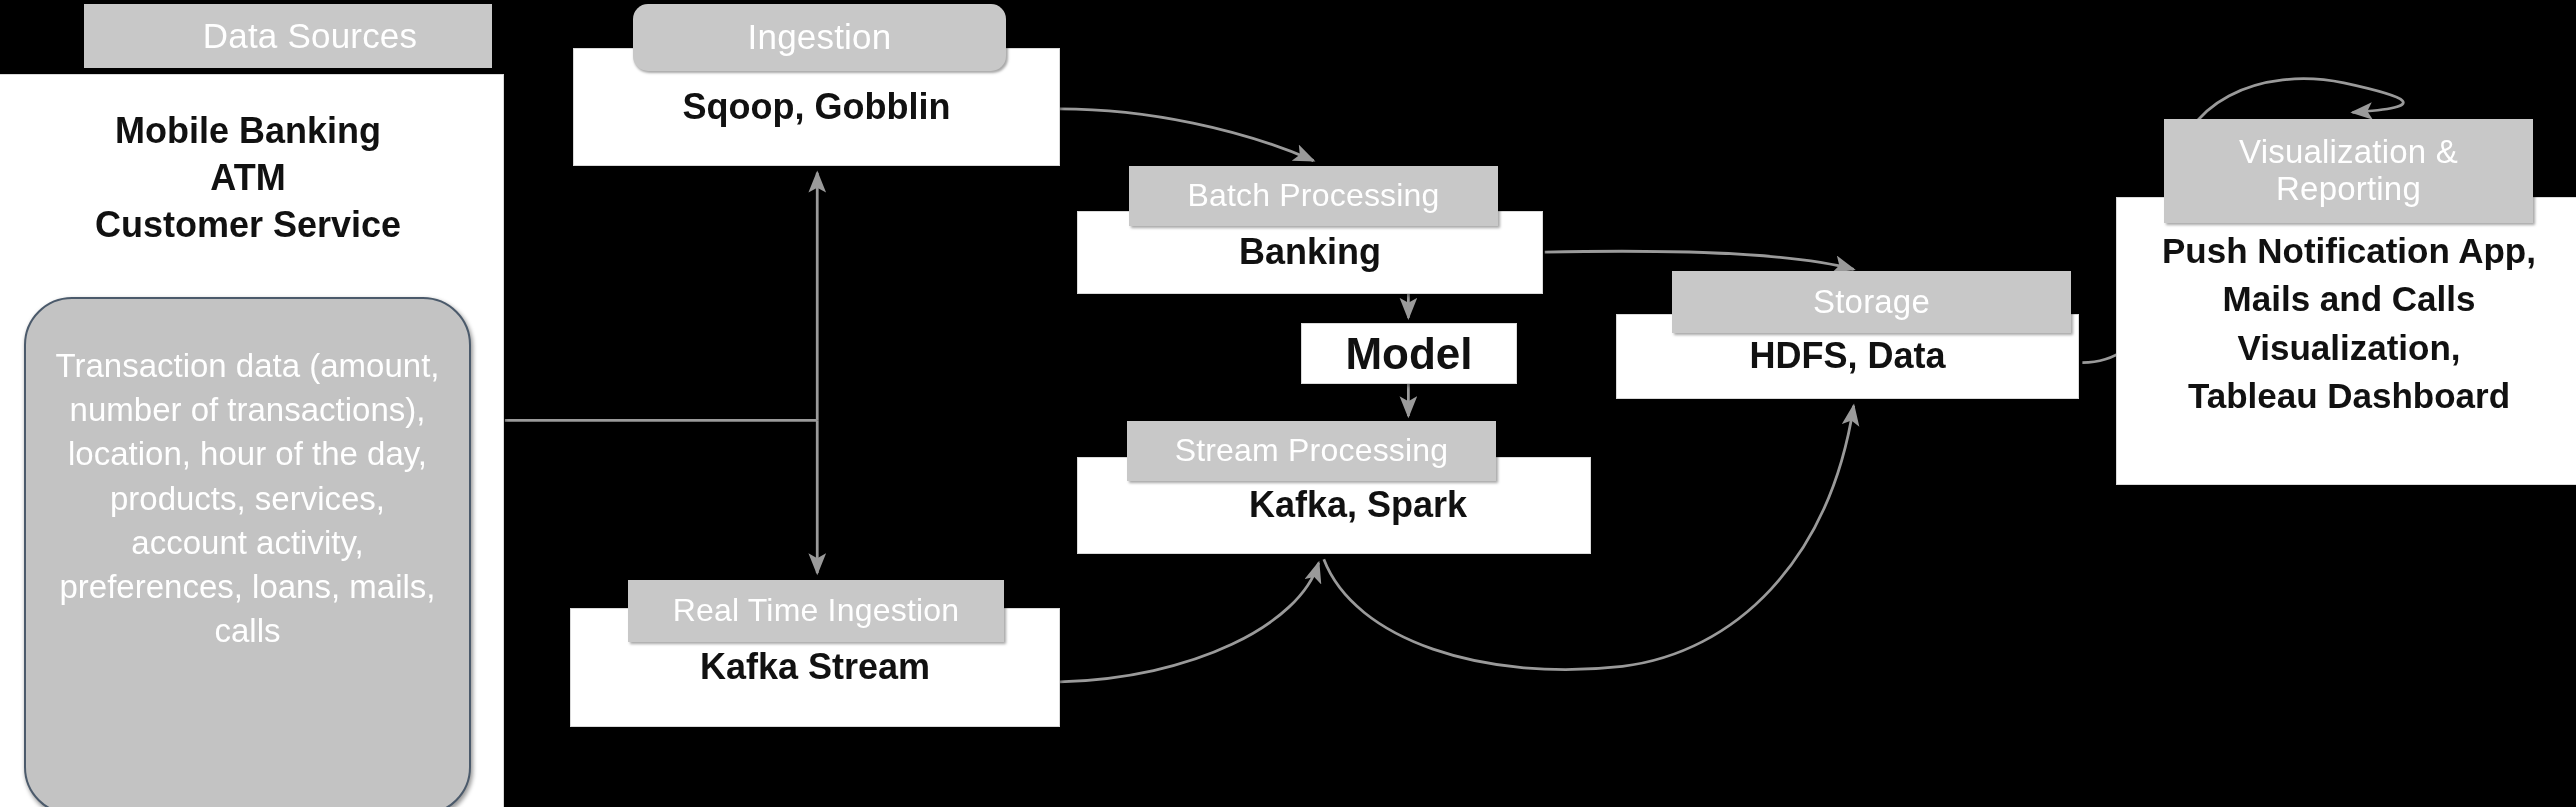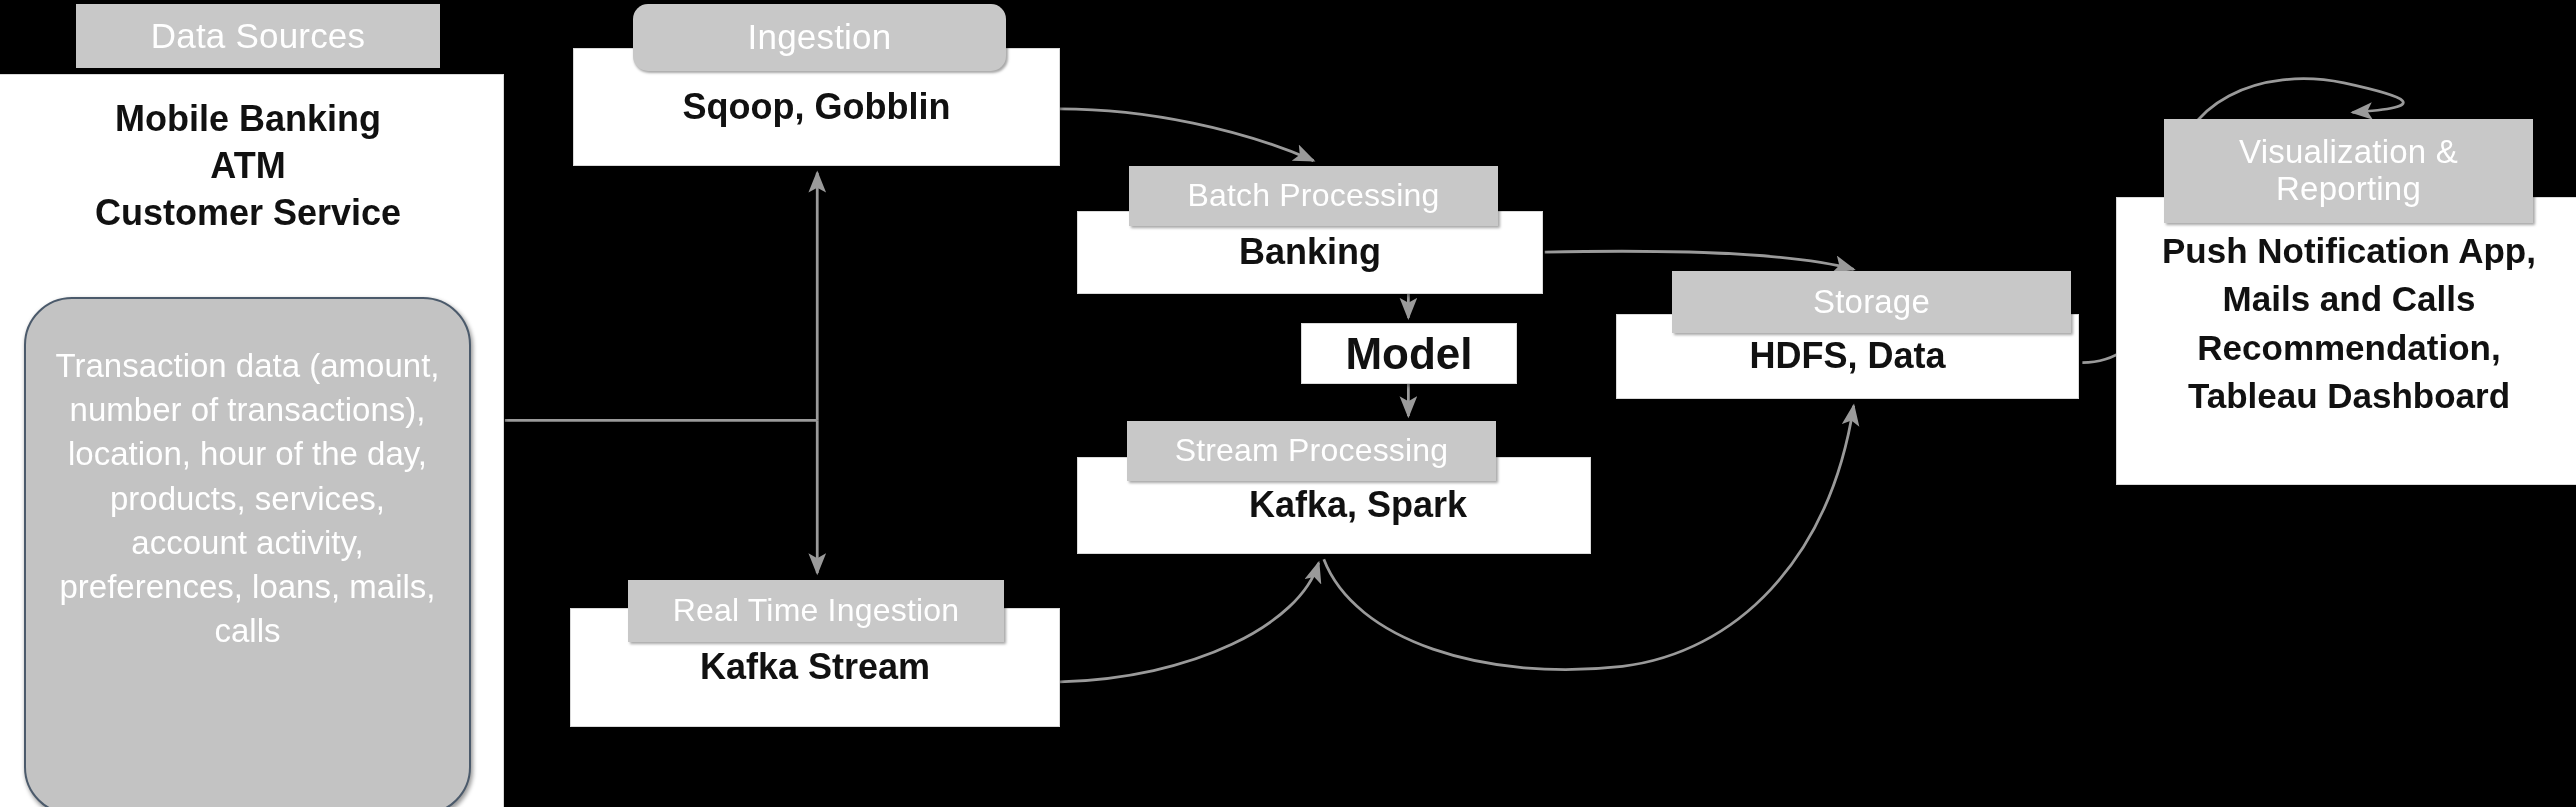--- a/index.html
+++ b/index.html
@@ -34,28 +34,28 @@
     display:flex;align-items:center;justify-content:center;
     text-align:center;
     font-weight:700;
     border:0.9px solid #d9d9d9;
     box-shadow:1.7px 2.6px 3.5px rgba(0,0,0,.45);
     z-index:2;
     line-height:1.30;
   }
 
   
-  #ds-hdr{left:76px;top:3.5px;width:364px;height:64px;font-size:35px;}
+  #ds-hdr{left:84px;top:3.5px;width:364px;height:64px;font-size:35px;padding-left:44px;}
   #ds-body{
     left:-7px;top:74px;width:511px;height:734px;
     align-items:flex-start;justify-content:center;
     font-size:36px;padding-top:21px;box-sizing:border-box;
     border-left:none;
   }
-  #ds-lines{white-space:pre-line;}
+  #ds-lines{white-space:pre-line;margin-top:12px;}
   #ds-round{
     position:absolute;left:24px;top:297px;width:447px;height:518px;
     background:#c3c3c3;
     border:2.6px solid #4b5a6b;
     border-radius:48px;
     box-shadow:1.7px 2.6px 4.3px rgba(0,0,0,.4);
     color:#ffffff;font-size:33px;line-height:1.34;font-weight:400;
     display:flex;align-items:flex-start;justify-content:center;text-align:center;
     padding:45px 22.4px 0 22.4px;box-sizing:border-box;
     z-index:4;white-space:pre-line;
@@ -169,19 +169,19 @@
     <div class="hdr" id="st-hdr">Storage</div>
     <div class="body" id="st-body">HDFS, Data</div>
   </div>
 
   <div class="node">
     <div class="hdr" id="viz-hdr" style="white-space:pre-line;">Visualization &amp;
 Reporting</div>
     <div class="body" id="viz-body">
       <span id="viz-lines">Push Notification App,
 Mails and Calls
-Recommendation,
+Visualization,
 Tableau Dashboard</span>
     </div>
   </div>
 
 </div>
 
 
 </body></html>

